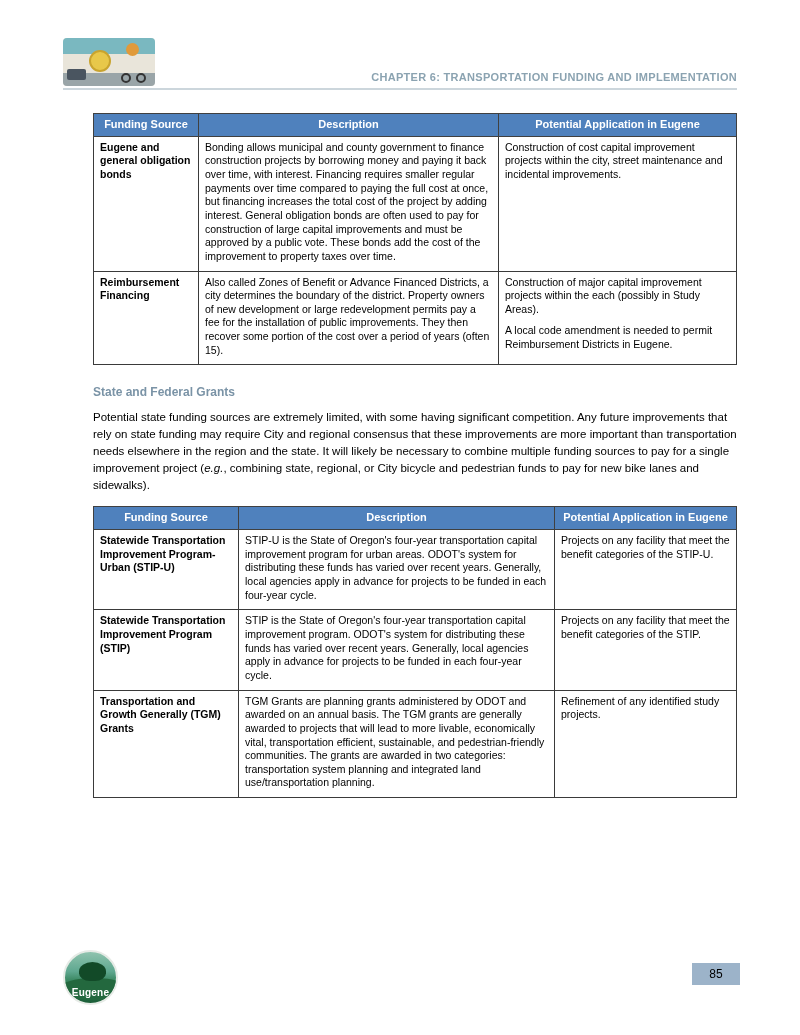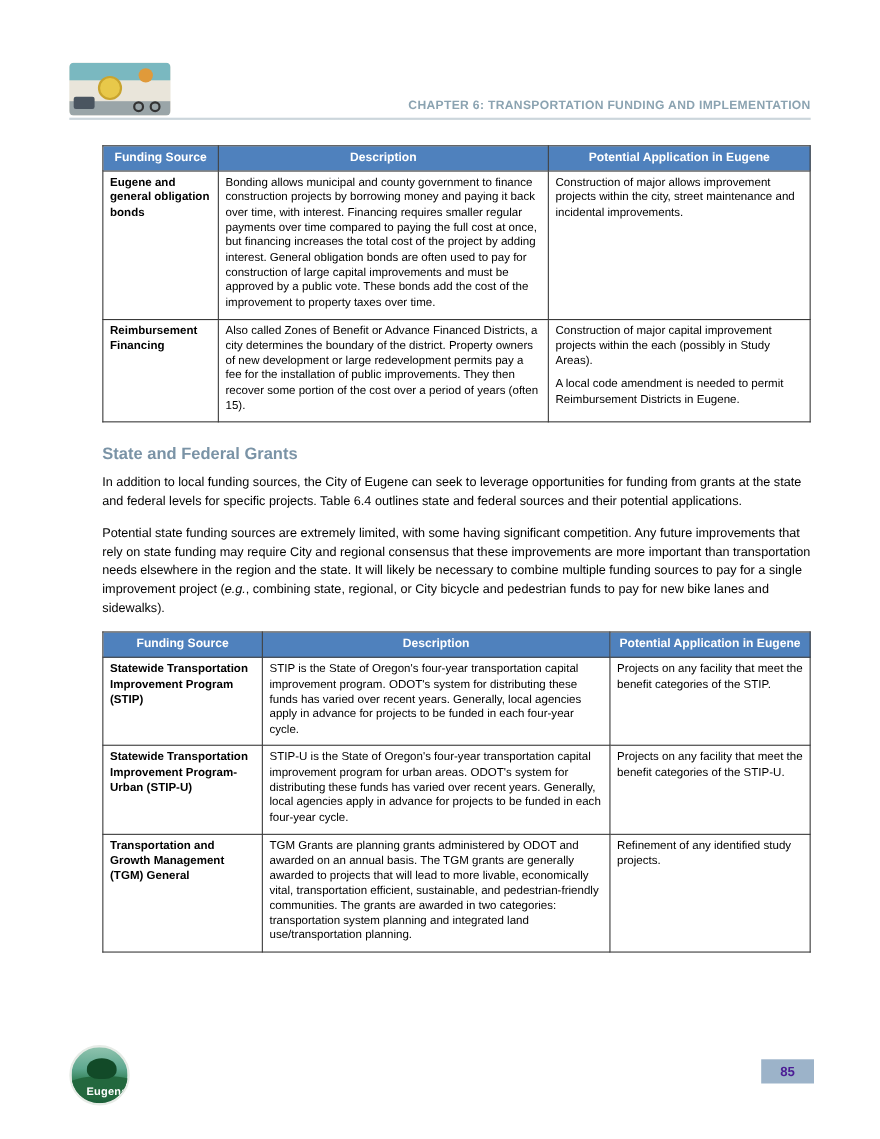--- a/index.html
+++ b/index.html
@@ -4,21 +4,21 @@
 <style>
   * { box-sizing: border-box; }
   html, body { margin: 0; padding: 0; background: #ffffff; }
   .page {
     position: relative;
     width: 800px;
     height: 1035px;
     background: #ffffff;
     font-family: "Liberation Sans", sans-serif;
     color: #000;
-    padding: 59px 63px 0 63px;
+    padding: 40px 63px 0 63px;
     overflow: hidden;
   }
 
   
   .doc-header {
     position: relative;
     height: 50px;
     border-bottom: 2px solid #ccd6dc;
   }
   .logo-collage {
@@ -70,21 +70,21 @@
     border: 1px solid #3a3a3a;
     padding: 4px 6px 7px 6px;
     vertical-align: top;
   }
   td.src { font-weight: bold; }
   td .cell-para { margin: 0 0 8px 0; }
   td .cell-para:last-child { margin-bottom: 2px; }
 
   .section-heading {
     margin: 20px 0 10px 0;
-    font-size: 15px;
+    font-size: 12px;
     font-weight: bold;
     color: #7a93a6;
   }
   p.body-para {
     margin: 0 0 12px 0;
     font-size: 11.5px;
     line-height: 1.48;
   }
   .tbl-caption {
     margin: 16px 0 6px 0;
@@ -110,32 +110,32 @@
   }
   .el-hill {
     position: absolute; left: -6px; top: 26px;
     width: 70px; height: 22px;
     background: #23683e;
     border-radius: 50%;
   }
   .el-text {
     position: absolute; left: 0; bottom: 5px;
     width: 100%;
-    text-align: right;
+    text-align: center;
     color: #fff;
     font-size: 10px;
     font-weight: bold;
     letter-spacing: 0.2px;
   }
   .page-number {
     position: absolute; right: 60px; top: 963px;
     width: 48px; height: 22px;
     background: #9cb3c9;
     display: flex; align-items: center; justify-content: center;
-    font-size: 12px; font-weight: bold; color: #4c1d95;
+    font-size: 12px; font-weight: normal; color: #000000;
   }
 </style>
 </head>
 <body>
 
 <div class="page">
 
   <div class="doc-header">
     <div class="logo-collage">
       <div class="lc-strip"></div>
@@ -161,66 +161,65 @@
         <tr>
           <th>Funding Source</th>
           <th>Description</th>
           <th>Potential Application in Eugene</th>
         </tr>
       </thead>
       <tbody>
         <tr>
           <td class="src">Eugene and general obligation bonds</td>
           <td>Bonding allows municipal and county government to finance construction projects by borrowing money and paying it back over time, with interest. Financing requires smaller regular payments over time compared to paying the full cost at once, but financing increases the total cost of the project by adding interest. General obligation bonds are often used to pay for construction of large capital improvements and must be approved by a public vote. These bonds add the cost of the improvement to property taxes over time.</td>
-          <td>Construction of major allows improvement projects within the city, street maintenance and incidental improvements.</td>
+          <td>Construction of cost capital improvement projects within the city, street maintenance and incidental improvements.</td>
         </tr>
         <tr>
           <td class="src">Reimbursement Financing</td>
           <td>Also called Zones of Benefit or Advance Financed Districts, a city determines the boundary of the district. Property owners of new development or large redevelopment permits pay a fee for the installation of public improvements. They then recover some portion of the cost over a period of years (often 15).</td>
           <td>
             <div class="cell-para">Construction of major capital improvement projects within the each (possibly in Study Areas).</div>
             <div class="cell-para">A local code amendment is needed to permit Reimbursement Districts in Eugene.</div>
           </td>
         </tr>
       </tbody>
     </table>
 
     <div class="section-heading">State and Federal Grants</div>
 
-    <p class="body-para">In addition to local funding sources, the City of Eugene can seek to leverage opportunities for funding from grants at the state and federal levels for specific projects. Table 6.4 outlines state and federal sources and their potential applications.</p>
 
     <p class="body-para"><span>Potential state funding sources are extremely limited, with some having significant competition. Any future improvements that rely on state funding may require City and regional consensus that these improvements are more important than transportation needs elsewhere in the region and the state. It will likely be necessary to combine multiple funding sources to pay for a single improvement project (</span><i>e.g.</i><span>, combining state, regional, or City bicycle and pedestrian funds to pay for new bike lanes and sidewalks).</span></p>
 
 
     <table class="tbl tbl2">
       <colgroup>
         <col style="width:145px">
           <col style="width:316px">
           <col>
       </colgroup>
       <thead>
         <tr>
           <th>Funding Source</th>
           <th>Description</th>
           <th>Potential Application in Eugene</th>
         </tr>
       </thead>
       <tbody>
         <tr>
+          <td class="src">Statewide Transportation Improvement Program-Urban (STIP-U)</td>
+          <td>STIP-U is the State of Oregon's four-year transportation capital improvement program for urban areas. ODOT's system for distributing these funds has varied over recent years. Generally, local agencies apply in advance for projects to be funded in each four-year cycle.</td>
+          <td>Projects on any facility that meet the benefit categories of the STIP-U.</td>
+        </tr>
+        <tr>
           <td class="src">Statewide Transportation Improvement Program (STIP)</td>
           <td>STIP is the State of Oregon's four-year transportation capital improvement program. ODOT's system for distributing these funds has varied over recent years. Generally, local agencies apply in advance for projects to be funded in each four-year cycle.</td>
           <td>Projects on any facility that meet the benefit categories of the STIP.</td>
         </tr>
         <tr>
-          <td class="src">Statewide Transportation Improvement Program-Urban (STIP-U)</td>
-          <td>STIP-U is the State of Oregon's four-year transportation capital improvement program for urban areas. ODOT's system for distributing these funds has varied over recent years. Generally, local agencies apply in advance for projects to be funded in each four-year cycle.</td>
-          <td>Projects on any facility that meet the benefit categories of the STIP-U.</td>
-        </tr>
-        <tr>
-          <td class="src">Transportation and Growth Management (TGM) General</td>
+          <td class="src">Transportation and Growth Generally (TGM) Grants</td>
           <td>TGM Grants are planning grants administered by ODOT and awarded on an annual basis. The TGM grants are generally awarded to projects that will lead to more livable, economically vital, transportation efficient, sustainable, and pedestrian-friendly communities. The grants are awarded in two categories: transportation system planning and integrated land use/transportation planning.</td>
           <td>Refinement of any identified study projects.</td>
         </tr>
       </tbody>
     </table>
 
   </div>
 
   <div class="eugene-logo">
     <div class="el-hill"></div>

